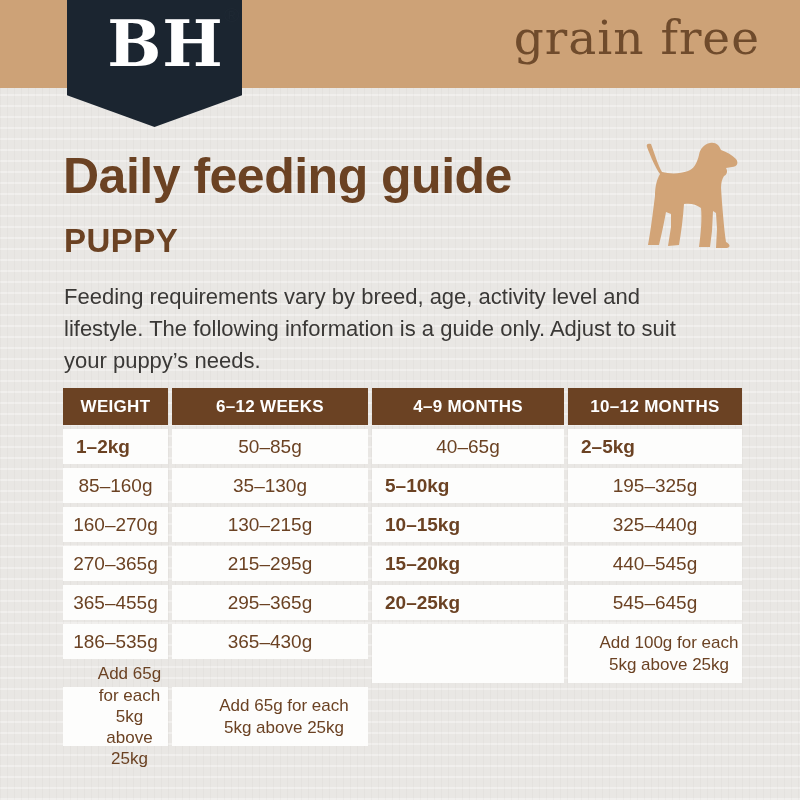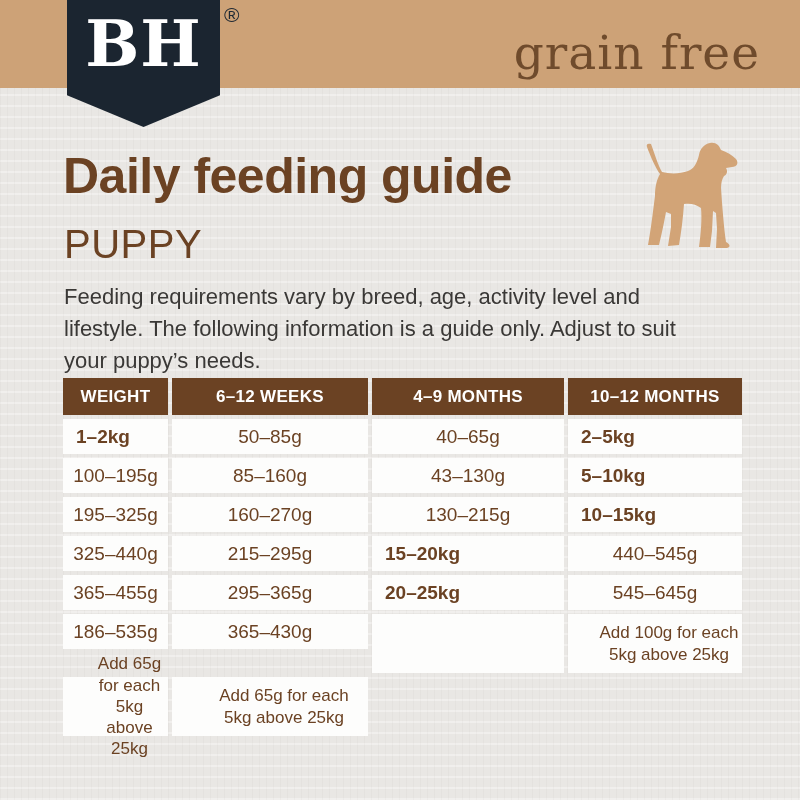--- a/index.html
+++ b/index.html
@@ -11,57 +11,57 @@
       repeating-linear-gradient(90deg, rgba(120,112,104,0.045) 0 1px, transparent 1px 7px),
       repeating-linear-gradient(0deg, rgba(255,255,255,0.35) 0 2px, transparent 2px 11px);
   }
   .band{
     position:absolute;left:0;top:0;width:800px;height:88px;
     background:#cda277;
   }
   .tagline{
     position:absolute;right:40px;top:10px;
     font-family:"DejaVu Serif","Liberation Serif",serif;
-    font-size:47px;color:#6f4b2c;letter-spacing:1px;margin-top:15px;
+    font-size:47px;color:#6f4b2c;letter-spacing:1px;
   }
   .logo-box{
     position:absolute;left:67px;top:0;width:153px;height:127px;
     background:#1b2530;
     clip-path:polygon(0 0,100% 0,100% 75%,50% 100%,0 75%);
-    display:flex;justify-content:center;
+    display:flex;justify-content:center;padding-left:22px;
   }
   .logo-text{
     font-family:"DejaVu Serif","Liberation Serif",serif;
     font-weight:bold;font-size:64px;color:#ffffff;
     margin-top:12px;letter-spacing:1px;line-height:1;
   }
   .reg{
     position:absolute;left:224px;top:4px;
     font-size:21px;color:#1e2833;line-height:1;
   }
   .title{
     position:absolute;left:63px;top:151px;
     font-size:50px;font-weight:bold;color:#6b4223;
     letter-spacing:-0.5px;line-height:1;text-align:center;
   }
   .subtitle{
     position:absolute;left:64px;top:224px;
-    font-size:40px;font-weight:normal;color:#6b4223;
+    font-size:33px;font-weight:bold;color:#6b4223;
     letter-spacing:0.5px;line-height:1;
   }
   .intro{
     position:absolute;left:64px;top:281px;width:660px;
     font-size:22px;color:#3a3836;line-height:32px;
     white-space:pre-line;
   }
   .dog{
     position:absolute;left:646px;top:141px;width:96px;height:110px;
   }
   .feeding-table{
-    position:absolute;left:63px;top:378px;width:679px;
+    position:absolute;left:63px;top:388px;width:679px;
     display:grid;
     grid-template-columns:105px 196px 192px 174px;
     gap:4px;
   }
   .cell{
     background:#fdfdfc;color:#6b4223;
     display:flex;align-items:center;justify-content:center;
     font-size:19px;height:35px;box-sizing:border-box;
   }
   .cell.header{
@@ -135,29 +135,29 @@
 
 <div class="feeding-table">
     <div class="cell header">WEIGHT</div>
     <div class="cell header">6–12 WEEKS</div>
     <div class="cell header">4–9 MONTHS</div>
     <div class="cell header">10–12 MONTHS</div>
     <div class="cell weight">1–2kg</div>
     <div class="cell">50–85g</div>
     <div class="cell">40–65g</div>
     <div class="cell weight">2–5kg</div>
-    <div class="cell">100–195g</div>
     <div class="cell">85–160g</div>
-    <div class="cell">43–130g</div>
+    <div class="cell">35–130g</div>
     <div class="cell weight">5–10kg</div>
     <div class="cell">195–325g</div>
     <div class="cell">160–270g</div>
     <div class="cell">130–215g</div>
     <div class="cell weight">10–15kg</div>
     <div class="cell">325–440g</div>
+    <div class="cell">270–365g</div>
     <div class="cell">215–295g</div>
     <div class="cell weight">15–20kg</div>
     <div class="cell">440–545g</div>
     <div class="cell">365–455g</div>
     <div class="cell">295–365g</div>
     <div class="cell weight">20–25kg</div>
     <div class="cell">545–645g</div>
     <div class="cell">186–535g</div>
     <div class="cell">365–430g</div>
     <div class="cell footer"></div>

